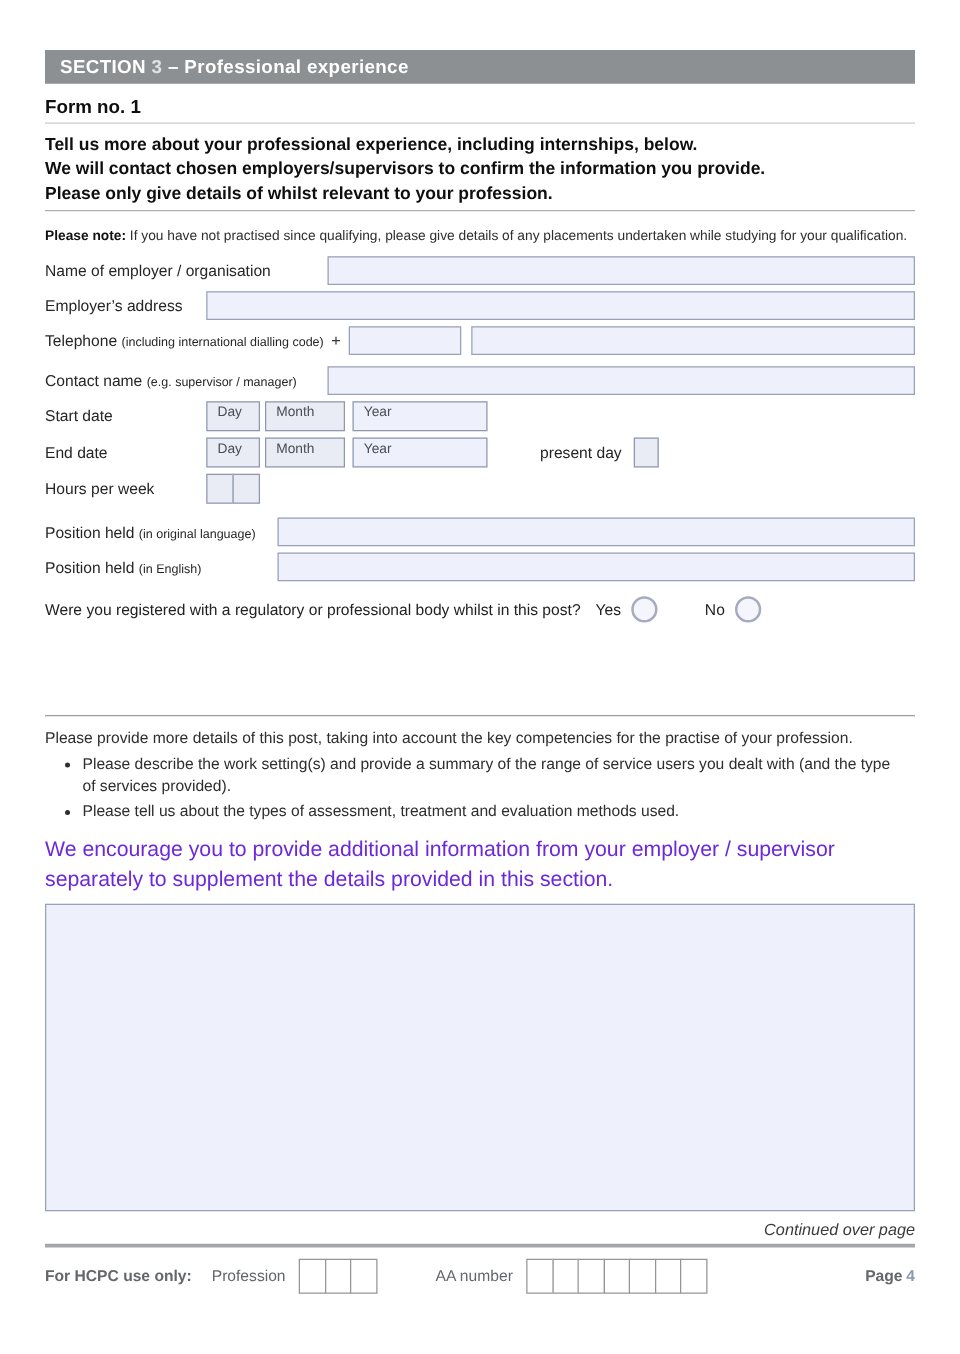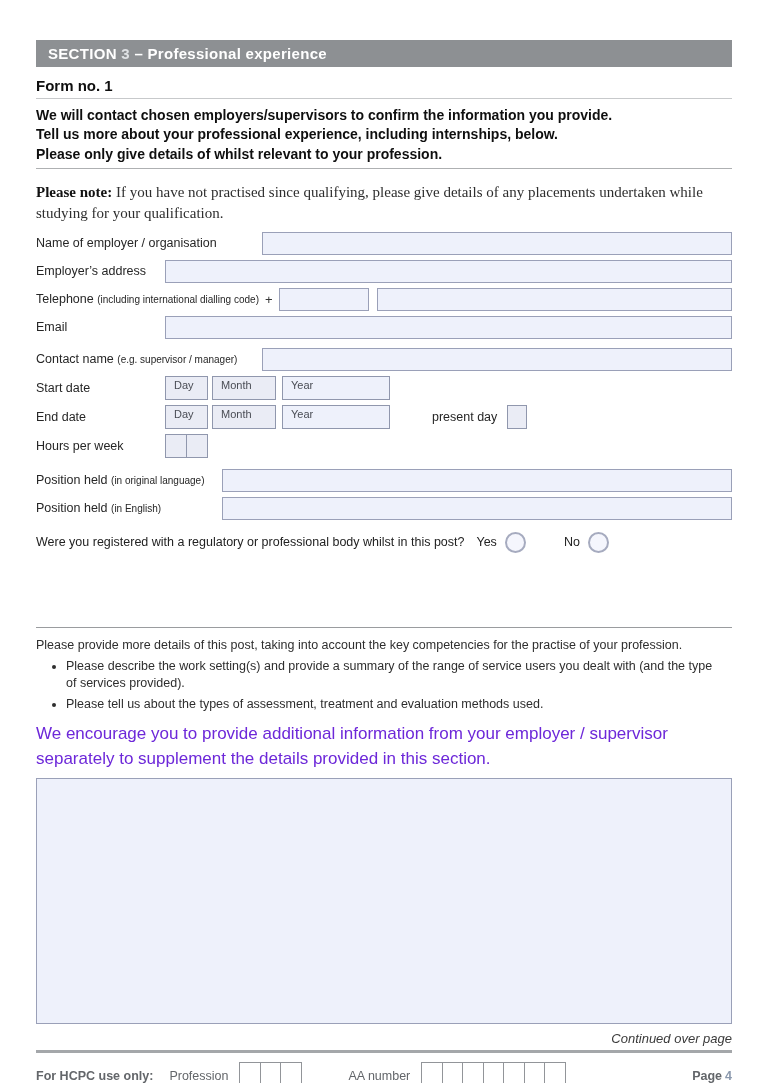--- a/index.html
+++ b/index.html
@@ -10,21 +10,21 @@
 
   .section-bar { margin-top:40px; height:27px; background:#8d9093; color:#ffffff;
     font-weight:bold; font-size:15px; line-height:27px; padding-left:12px; letter-spacing:.3px; }
   .sec-num { color:#dfe2e5; }
 
   .form-no { margin-top:10px; font-size:15px; font-weight:bold; color:#0f0f0f; }
   .hr { border:0; border-top:1px solid #c7c9cb; margin-top:4px; }
   .hr.mid { border-top-color:#aeb0b2; }
 
   .intro { margin-top:7px; font-size:14px; font-weight:bold; color:#0f0f0f; line-height:1.38; }
-  .note { margin-top:13px; font-size:15px; color:#2e2e2e; line-height:1.4; max-width:700px;font-family:Liberation Serif, serif; }
+  .note { margin-top:13px; font-size:11px; color:#2e2e2e; line-height:1.4; max-width:700px; }
   .note b { color:#111; }
 
   .row { display:flex; align-items:center; margin-top:5px; }
   .row.first { margin-top:8px; }
   .label { font-size:12.5px; color:#262626; flex:none; }
   .label .small { font-size:10px; }
   .w226 { width:226px; } .w129 { width:129px; } .w186 { width:186px; }
 
   input.field { height:23px; background:#eef1fb; border:1px solid #9aa0b8; flex:1;
     font-size:12.5px; color:#222; padding:0 5px; border-radius:0; outline:none; }
@@ -76,22 +76,22 @@
 
 <div class="page">
   <div class="content">
 
     <div class="section-bar"><span>SECTION</span> <span class="sec-num">3</span> <span>– Professional experience</span></div>
 
     <div class="form-no">Form no. 1</div>
     <hr class="hr">
 
     <div class="intro">
+      <div>Tell us more about your professional experience, including internships, below.</div>
       <div>We will contact chosen employers/supervisors to confirm the information you provide.</div>
-      <div>Tell us more about your professional experience, including internships, below.</div>
       <div>Please only give details of whilst relevant to your profession.</div>
     </div>
     <hr class="hr mid">
 
     <p class="note"><b>Please note:</b> <span>If you have not practised since qualifying, please give details of any placements undertaken while studying for your qualification.</span></p>
 
     <div class="row first">
       <span class="label w226">Name of employer / organisation</span>
       <input class="field" type="text" style="">
     </div>
@@ -101,24 +101,20 @@
       <input class="field" type="text" style="">
     </div>
 
     <div class="row">
       <span class="label"><span>Telephone</span> <span class="small">(including international dialling code)</span></span>
       <span class="plus">+</span>
       <input class="field code" type="text" style="">
       <input class="field num" type="text" style="">
     </div>
 
-    <div class="row">
-      <span class="label w129">Email</span>
-      <input class="field" type="text" style="">
-    </div>
 
     <div class="row" style="margin-top:9px">
       <span class="label w226"><span>Contact name</span> <span class="small">(e.g. supervisor / manager)</span></span>
       <input class="field" type="text" style="">
     </div>
 
     <div class="row">
       <span class="label w129">Start date</span>
       <span class="dbox day">Day</span>
       <span class="dbox month">Month</span>

